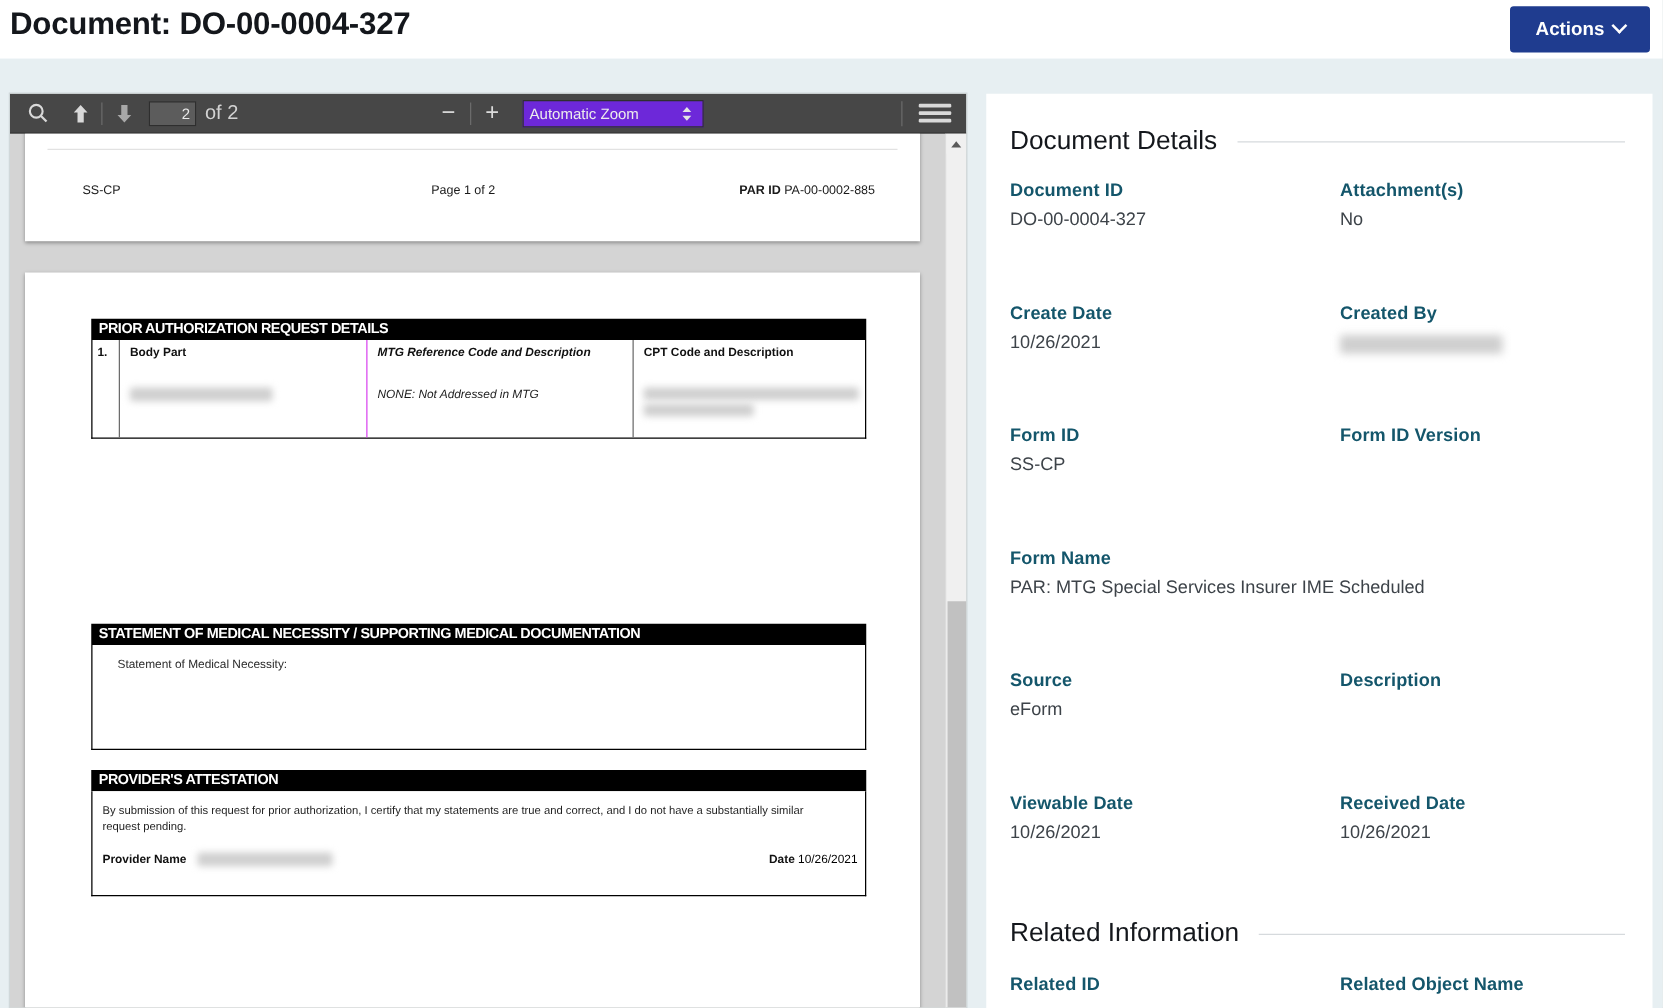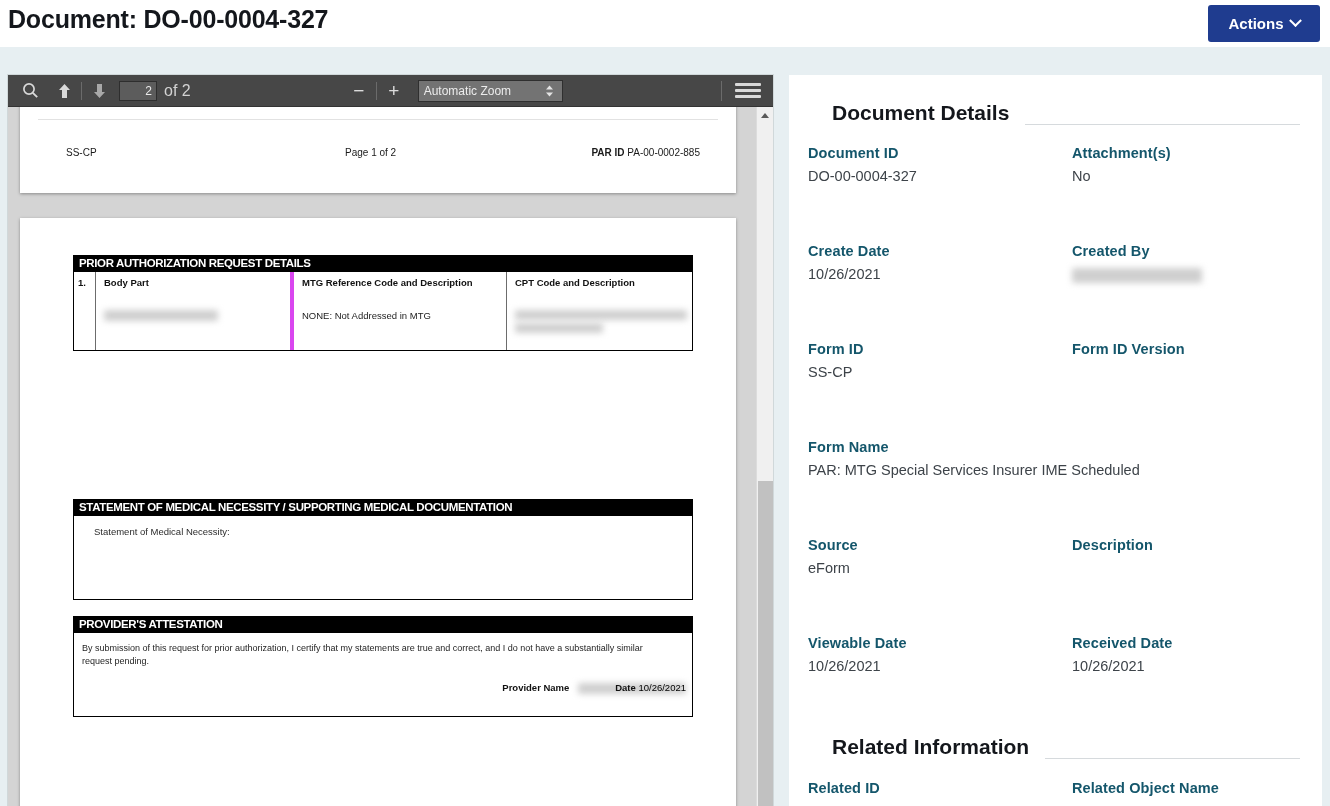--- a/index.html
+++ b/index.html
@@ -85,21 +85,21 @@
   }
   .tb-spacer-left { flex: 0 0 118px; }
   .tb-spacer-right { flex: 1 1 auto; }
   .zoom-sign {
     color: #dcdcdc; font-size: 19px; line-height: 1;
     font-family: "Liberation Sans", sans-serif;
   }
   .zoom-select {
     margin-left: 10px;
     width: 145px; height: 22px;
-    background: #737373;
+    background: #6d28d9;
     border: 1px solid #2f2f2f;
     color: #ececec;
     font-family: "Liberation Sans", sans-serif;
     font-size: 12px;
     padding-left: 5px;
     position: relative;
     display: flex; align-items: center;
     cursor: pointer;
   }
   .zoom-select .updown {
@@ -185,58 +185,58 @@
   }
 
   
   .par-table { display: flex; height: 78px; }
   .par-num {
     width: 22px; border-right: 1px solid #6c6c6c;
     font-size: 9.5px; font-weight: bold; color: #111;
     padding: 5px 0 0 4px;
   }
   .par-col { position: relative; padding: 5px 8px 0 8px; }
-  .par-col.c1 { width: 198px; border-right: 4px solid #d946ef; }
-  .par-col.c2 { width: 213px; border-right: 1px solid #6c6c6c; }
+  .par-col.c1 { width: 198px; border-right: 1px solid #d946ef; }
+  .par-col.c2 { width: 213px; border-right: 1px solid #6c6c6c; font-style: italic; }
   .par-col.c3 { width: 184px; }
   .par-colhead { font-size: 9.5px; font-weight: bold; color: #111; }
   .par-cellval { font-size: 9.5px; color: #1c1c1c; margin-top: 22px; }
 
   .blur {
     display: inline-block;
     background: #cfcfcf;
     filter: blur(3px);
     border-radius: 2px;
     color: transparent;
     user-select: none;
   }
 
   
   .smn-body { height: 84px; padding: 10px 0 0 20px; }
   .smn-label { font-size: 9.5px; color: #2b2b2b; }
 
   
   .att-body { height: 84px; padding: 9px 8px 0 8px; position: relative; }
   .att-text { font-size: 9px; color: #1f1f1f; line-height: 13px; width: 580px; }
-  .att-row { position: absolute; left: 8px; top: 49px; width: 604px; font-size: 9.5px; text-align: right; }
+  .att-row { position: absolute; left: 8px; top: 49px; width: 604px; font-size: 9.5px; }
   .att-row .lbl { font-weight: bold; color: #111; }
   .att-row .right { position: absolute; right: 0; top: 0; white-space: nowrap; }
 
   
   .details-panel {
     position: absolute; left: 789px; top: 28px;
     width: 533px; height: 759px;
     background: #ffffff;
     padding: 26px 0 0 19px;
     overflow: hidden;
   }
   .panel-section-title {
-    display: flex; align-items: flex-end;
-    font-size: 21px; font-weight: bold;
-    color: #14171c; white-space: nowrap; margin-left: 24px;
+    display: flex; align-items: center;
+    font-size: 21px; font-weight: normal;
+    color: #14171c; white-space: nowrap;
   }
   .panel-section-title .rule {
     flex: 1 1 auto; height: 1px; background: #d6dadd; margin-left: 16px; margin-right: 22px;
   }
   .field-grid {
     display: grid;
     grid-template-columns: 264px 1fr;
     row-gap: 0px;
     margin-top: 20px;
   }

